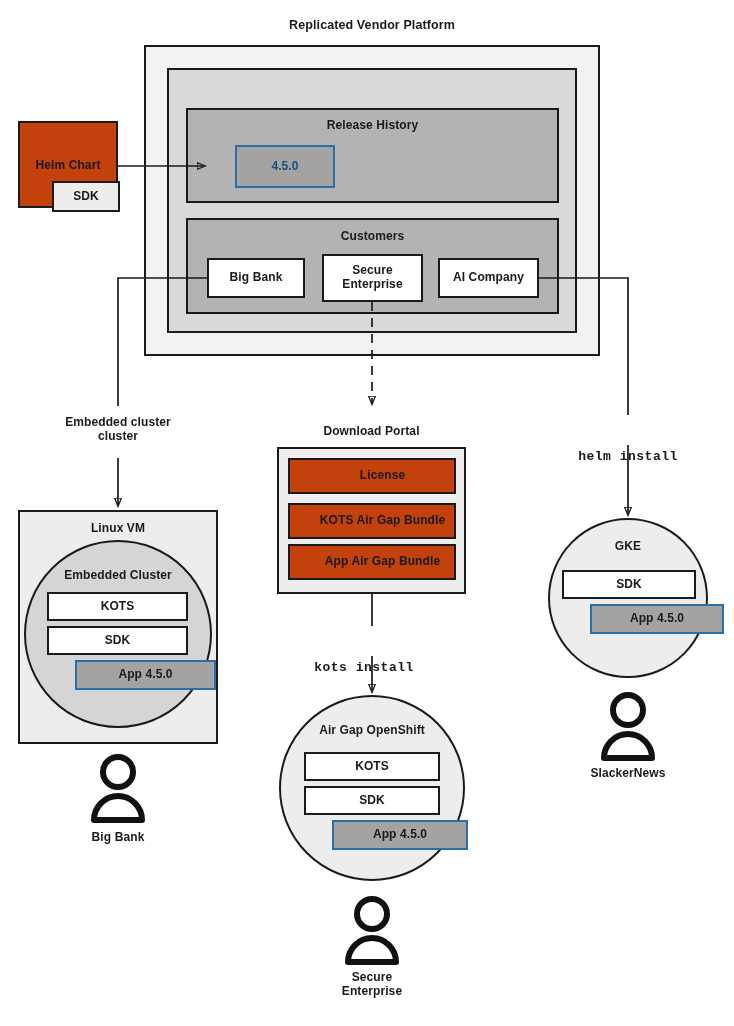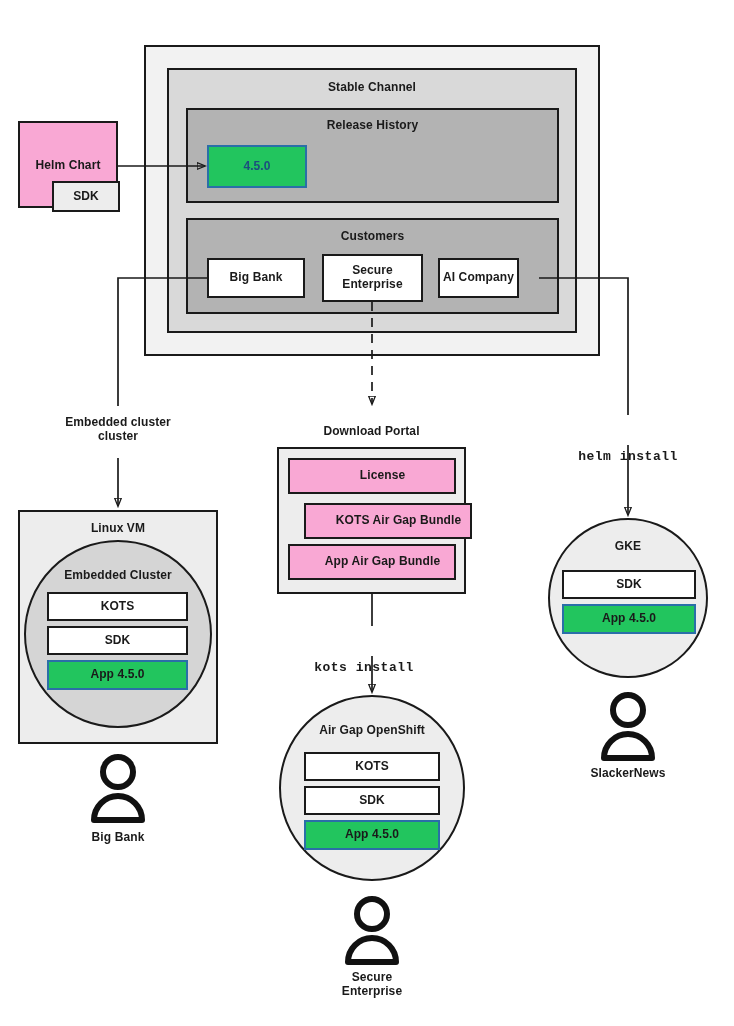--- a/index.html
+++ b/index.html
@@ -7,84 +7,84 @@
        font-family:"Liberation Sans","DejaVu Sans",sans-serif;
        -webkit-font-smoothing:antialiased;}
   #stage{position:absolute;left:0;top:0;width:734px;height:1026px;overflow:hidden;}
 
   
   .box{position:absolute;box-sizing:border-box;border:2px solid #1a1a1a;}
   .fill-l1{background:#f2f2f2;}            
   .fill-l2{background:#d9d9d9;}            
   .fill-l3{background:#b3b3b3;}            
   .fill-white{background:#ffffff;}
-  .fill-grey{background:#f9a8d4;padding-left:21px;}
+  .fill-grey{background:#c2410c;padding-left:21px;}
   .fill-lightgrey{background:#ededed;}
-  .fill-blue{background:#22c55e;border-color:#2a6fa8;color:#1c4e7e;}
+  .fill-blue{background:#a3a3a3;border-color:#2a6fa8;color:#1c4e7e;margin-left:28px;}
 
   .lbl{position:absolute;box-sizing:border-box;
        font-weight:bold;color:#1a1a1a;text-align:center;
        line-height:1.18;letter-spacing:0.1px;}
   .center-text{display:flex;align-items:center;justify-content:center;
        text-align:center;line-height:1.15;}
   .t12{font-size:12px;}
   .t12b{font-size:12.5px;}
   .mono{font-family:"Liberation Mono","DejaVu Sans Mono",monospace;
         font-weight:bold;font-size:13px;letter-spacing:0.5px;margin-top:30px;}
 
   svg.overlay{position:absolute;left:0;top:0;width:734px;height:1026px;
               pointer-events:none;}
 </style>
 </head>
 <body>
 
 <div id="stage">
 
+  <div class="lbl t12b" style="left:144px;top:18px;width:456px;">Replicated Vendor Platform</div>
 
   <div class="box fill-l1" style="left:144px;top:45px;width:456px;height:311px;"></div>
 
   <div class="box fill-l2" style="left:167px;top:68px;width:410px;height:265px;"></div>
-  <div class="lbl t12" style="left:167px;top:80px;width:410px;">Stable Channel</div>
 
   <div class="box fill-l3" style="left:186px;top:108px;width:373px;height:95px;"></div>
   <div class="lbl t12" style="left:186px;top:118px;width:373px;">Release History</div>
 
   <div class="box fill-blue center-text t12 lbl" style="left:207px;top:145px;width:100px;height:43px;color:#1c4e7e;">4.5.0</div>
 
 
   <div class="box fill-l3" style="left:186px;top:218px;width:373px;height:96px;"></div>
   <div class="lbl t12" style="left:186px;top:229px;width:373px;">Customers</div>
 
   <div class="box fill-white center-text t12 lbl" style="left:207px;top:258px;width:98px;height:40px;">Big Bank</div>
 
   <div class="box fill-white center-text t12 lbl" style="left:322px;top:254px;width:101px;height:48px;flex-direction:column;">
     <span>Secure</span>
     <span>Enterprise</span>
   </div>
 
-  <div class="box fill-white center-text t12 lbl" style="left:438px;top:258px;width:81px;height:40px;">AI Company</div>
+  <div class="box fill-white center-text t12 lbl" style="left:438px;top:258px;width:101px;height:40px;">AI Company</div>
 
   <div class="box fill-grey" style="left:18px;top:121px;width:100px;height:87px;"></div>
   <div class="lbl t12" style="left:18px;top:158px;width:100px;">Helm Chart</div>
   <div class="box fill-lightgrey center-text t12 lbl" style="left:52px;top:181px;width:68px;height:31px;">SDK</div>
 
   <div class="lbl t12" style="left:38px;top:415px;width:160px;">
     <div>Embedded cluster</div>
     <div>cluster</div>
   </div>
 
   <div class="lbl mono" style="left:284px;top:630px;width:160px;">kots install</div>
 
   <div class="lbl mono" style="left:548px;top:419px;width:160px;">helm install</div>
 
   <div class="lbl t12" style="left:277px;top:424px;width:189px;">Download Portal</div>
   <div class="box fill-lightgrey" style="left:277px;top:447px;width:189px;height:147px;"></div>
 
   <div class="box fill-grey center-text t12 lbl" style="left:288px;top:458px;width:168px;height:36px;">License</div>
-  <div class="box fill-grey center-text t12 lbl" style="left:288px;top:503px;width:168px;height:36px;margin-left:16px;">KOTS Air Gap Bundle</div>
+  <div class="box fill-grey center-text t12 lbl" style="left:288px;top:503px;width:168px;height:36px;">KOTS Air Gap Bundle</div>
   <div class="box fill-grey center-text t12 lbl" style="left:288px;top:544px;width:168px;height:36px;">App Air Gap Bundle</div>
 
   <div class="box fill-lightgrey" style="left:18px;top:510px;width:200px;height:234px;"></div>
   <div class="lbl t12" style="left:18px;top:521px;width:200px;">Linux VM</div>
   <div style="position:absolute;left:24px;top:540px;width:188px;height:188px;
               border:2.5px solid #1a1a1a;border-radius:50%;background:#d5d5d5;
               box-sizing:border-box;"></div>
   <div class="lbl t12" style="left:24px;top:568px;width:188px;">Embedded Cluster</div>
 
   <div class="box fill-white center-text t12 lbl" style="left:47px;top:592px;width:141px;height:29px;">KOTS</div>

